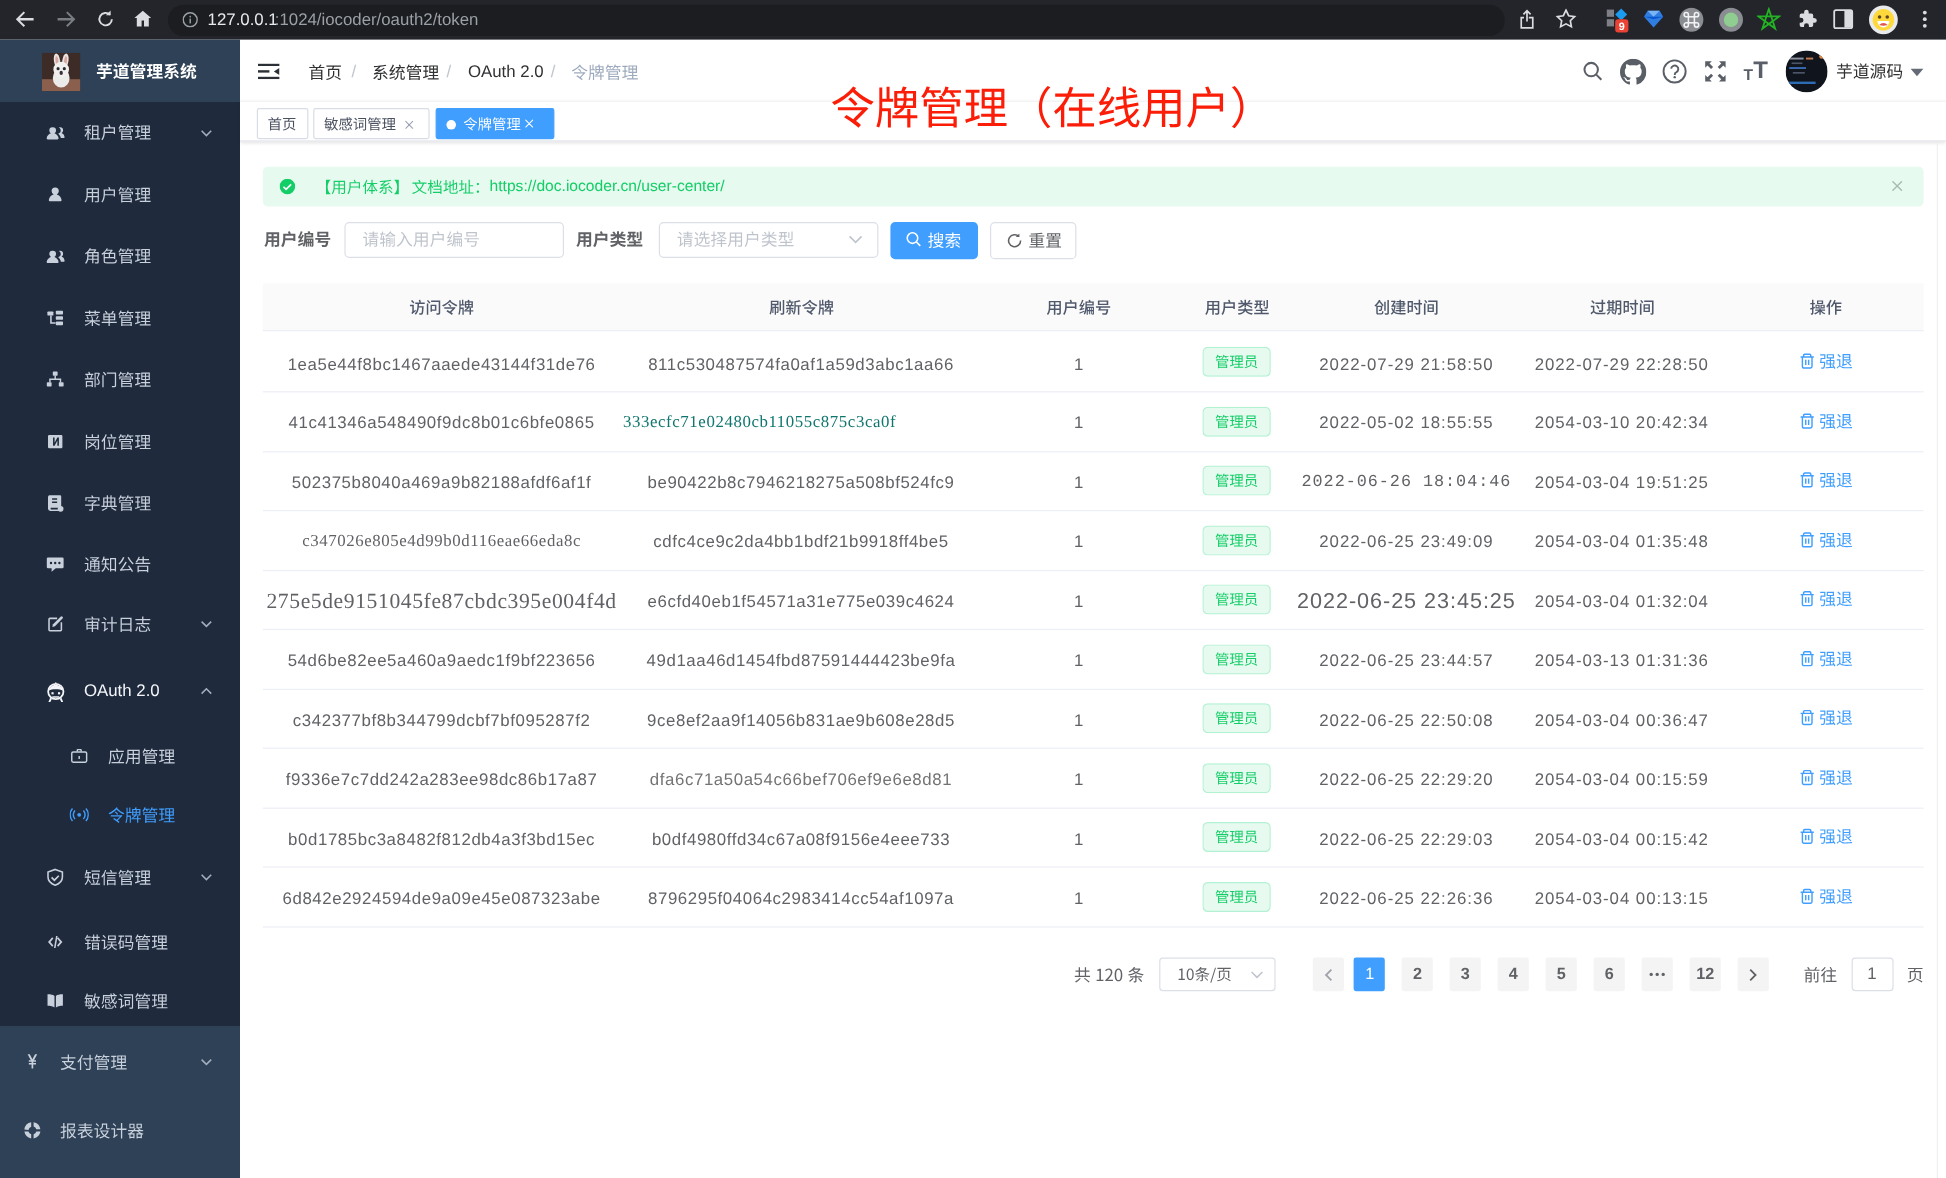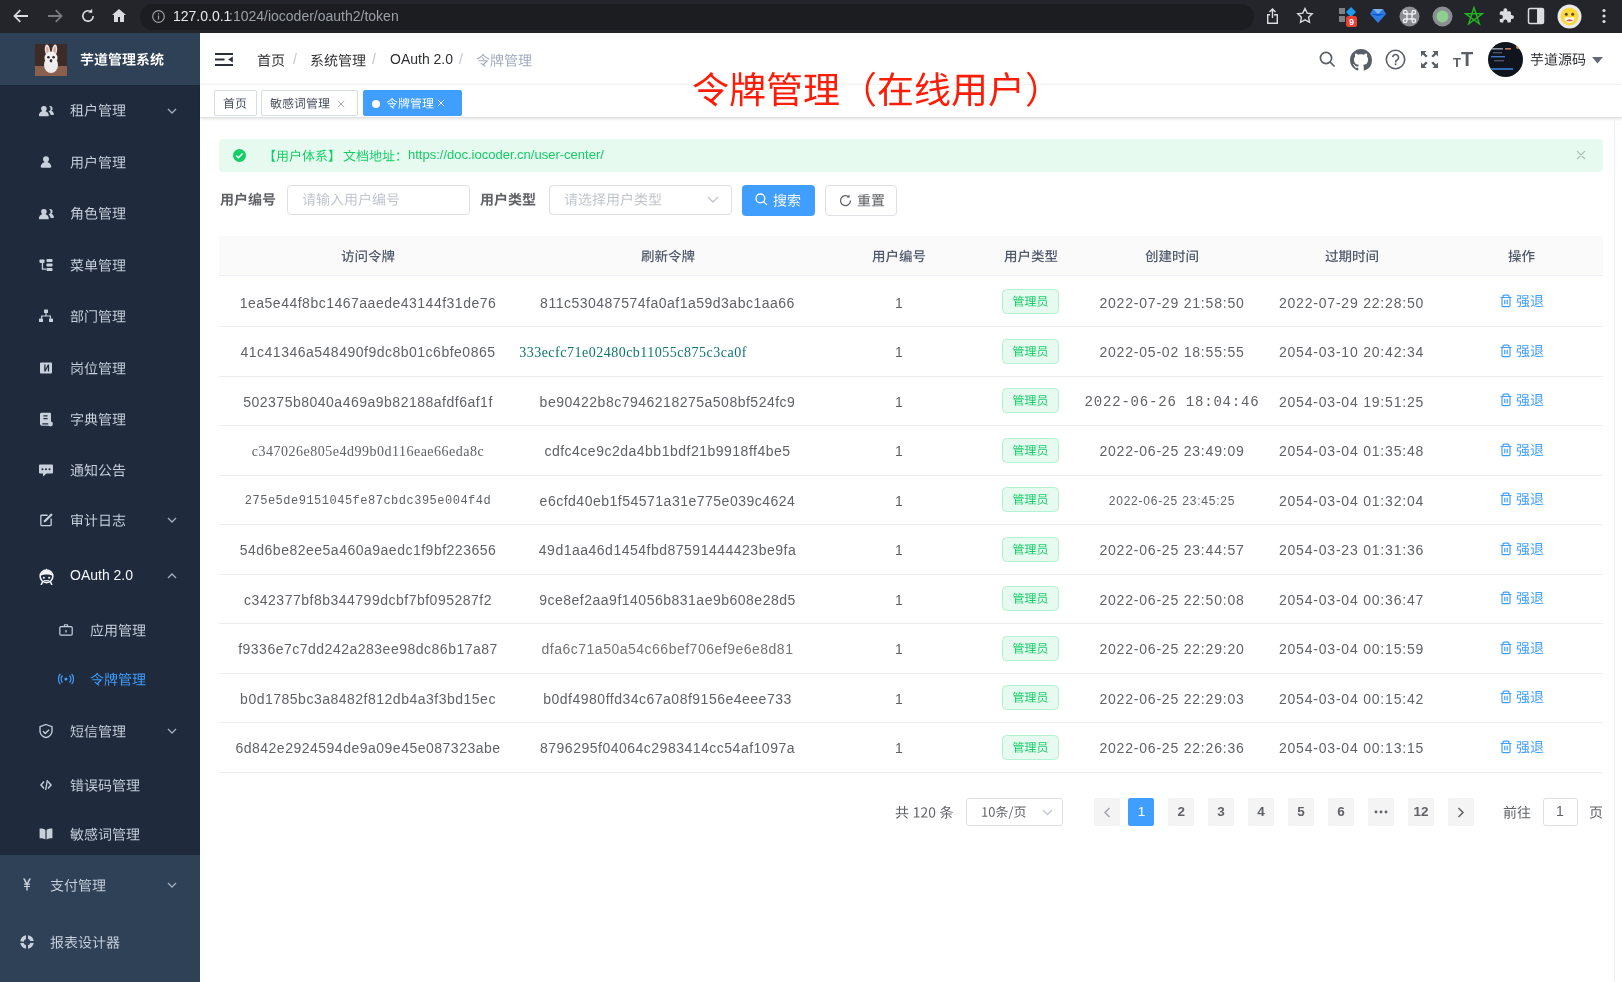--- a/index.html
+++ b/index.html
@@ -434,40 +434,40 @@
 <div style="position:absolute;left:899.0px;transform:translateX(-50%);top:443.0px;font-size:14.0px;line-height:17.5px;color:#606266;white-space:nowrap;font-family:'Liberation Sans',sans-serif">1</div>
 <svg style="position:absolute;left:1002.0px;top:437.8px" width="57" height="25" viewBox="0 0 57 25">
     <use href="#tagadmin"></use>
   </svg>
 <div style="position:absolute;left:1172.0px;transform:translateX(-50%);top:443.0px;font-size:14.0px;line-height:17.5px;color:#606266;white-space:nowrap;font-family:'Liberation Sans',sans-serif;letter-spacing:0.80px">2022-06-25 23:49:09</div>
 <div style="position:absolute;left:1351.5px;transform:translateX(-50%);top:443.0px;font-size:14.0px;line-height:17.5px;color:#606266;white-space:nowrap;font-family:'Liberation Sans',sans-serif;letter-spacing:0.80px">2054-03-04 01:35:48</div>
 <svg style="position:absolute;left:1498.5px;top:442.8px" width="46" height="15" viewBox="0 0 46 15">
     <use href="#fq"></use>
   </svg>
 <div style="position:absolute;left:219.0px;top:474.5px;width:1384.0px;height:1.0px;background:#ebeef5"></div>
-<div style="position:absolute;left:368.0px;transform:translateX(-50%);top:492.5px;font-size:12px;line-height:17.5px;color:#606266;white-space:nowrap;font-family:Liberation Mono, monospace;letter-spacing:0.50px">275e5de9151045fe87cbdc395e004f4d</div>
+<div style="position:absolute;left:368.0px;transform:translateX(-50%);top:492.5px;font-size:18px;line-height:17.5px;color:#606266;white-space:nowrap;font-family:Liberation Serif, serif;letter-spacing:0.50px">275e5de9151045fe87cbdc395e004f4d</div>
 <div style="position:absolute;left:667.5px;transform:translateX(-50%);top:492.5px;font-size:14.0px;line-height:17.5px;color:#606266;white-space:nowrap;font-family:'Liberation Sans',sans-serif;letter-spacing:0.50px">e6cfd40eb1f54571a31e775e039c4624</div>
 <div style="position:absolute;left:899.0px;transform:translateX(-50%);top:492.5px;font-size:14.0px;line-height:17.5px;color:#606266;white-space:nowrap;font-family:'Liberation Sans',sans-serif">1</div>
 <svg style="position:absolute;left:1002.0px;top:487.2px" width="57" height="25" viewBox="0 0 57 25">
     <use href="#tagadmin"></use>
   </svg>
-<div style="position:absolute;left:1172.0px;transform:translateX(-50%);top:492.5px;font-size:12px;line-height:17.5px;color:#606266;white-space:nowrap;font-family:'Liberation Sans',sans-serif;letter-spacing:0.80px">2022-06-25 23:45:25</div>
+<div style="position:absolute;left:1172.0px;transform:translateX(-50%);top:492.5px;font-size:18px;line-height:17.5px;color:#606266;white-space:nowrap;font-family:'Liberation Sans',sans-serif;letter-spacing:0.80px">2022-06-25 23:45:25</div>
 <div style="position:absolute;left:1351.5px;transform:translateX(-50%);top:492.5px;font-size:14.0px;line-height:17.5px;color:#606266;white-space:nowrap;font-family:'Liberation Sans',sans-serif;letter-spacing:0.80px">2054-03-04 01:32:04</div>
 <svg style="position:absolute;left:1498.5px;top:492.2px" width="46" height="15" viewBox="0 0 46 15">
     <use href="#fq"></use>
   </svg>
 <div style="position:absolute;left:219.0px;top:524.0px;width:1384.0px;height:1.0px;background:#ebeef5"></div>
 <div style="position:absolute;left:368.0px;transform:translateX(-50%);top:542.0px;font-size:14.0px;line-height:17.5px;color:#606266;white-space:nowrap;font-family:'Liberation Sans',sans-serif;letter-spacing:0.50px">54d6be82ee5a460a9aedc1f9bf223656</div>
 <div style="position:absolute;left:667.5px;transform:translateX(-50%);top:542.0px;font-size:14.0px;line-height:17.5px;color:#606266;white-space:nowrap;font-family:'Liberation Sans',sans-serif;letter-spacing:0.50px">49d1aa46d1454fbd87591444423be9fa</div>
 <div style="position:absolute;left:899.0px;transform:translateX(-50%);top:542.0px;font-size:14.0px;line-height:17.5px;color:#606266;white-space:nowrap;font-family:'Liberation Sans',sans-serif">1</div>
 <svg style="position:absolute;left:1002.0px;top:536.8px" width="57" height="25" viewBox="0 0 57 25">
     <use href="#tagadmin"></use>
   </svg>
 <div style="position:absolute;left:1172.0px;transform:translateX(-50%);top:542.0px;font-size:14.0px;line-height:17.5px;color:#606266;white-space:nowrap;font-family:'Liberation Sans',sans-serif;letter-spacing:0.80px">2022-06-25 23:44:57</div>
-<div style="position:absolute;left:1351.5px;transform:translateX(-50%);top:542.0px;font-size:14.0px;line-height:17.5px;color:#606266;white-space:nowrap;font-family:'Liberation Sans',sans-serif;letter-spacing:0.80px">2054-03-23 01:31:36</div>
+<div style="position:absolute;left:1351.5px;transform:translateX(-50%);top:542.0px;font-size:14.0px;line-height:17.5px;color:#606266;white-space:nowrap;font-family:'Liberation Sans',sans-serif;letter-spacing:0.80px">2054-03-13 01:31:36</div>
 <svg style="position:absolute;left:1498.5px;top:541.8px" width="46" height="15" viewBox="0 0 46 15">
     <use href="#fq"></use>
   </svg>
 <div style="position:absolute;left:219.0px;top:573.5px;width:1384.0px;height:1.0px;background:#ebeef5"></div>
 <div style="position:absolute;left:368.0px;transform:translateX(-50%);top:591.5px;font-size:14.0px;line-height:17.5px;color:#606266;white-space:nowrap;font-family:'Liberation Sans',sans-serif;letter-spacing:0.50px">c342377bf8b344799dcbf7bf095287f2</div>
 <div style="position:absolute;left:667.5px;transform:translateX(-50%);top:591.5px;font-size:14.0px;line-height:17.5px;color:#606266;white-space:nowrap;font-family:'Liberation Sans',sans-serif;letter-spacing:0.50px">9ce8ef2aa9f14056b831ae9b608e28d5</div>
 <div style="position:absolute;left:899.0px;transform:translateX(-50%);top:591.5px;font-size:14.0px;line-height:17.5px;color:#606266;white-space:nowrap;font-family:'Liberation Sans',sans-serif">1</div>
 <svg style="position:absolute;left:1002.0px;top:586.2px" width="57" height="25" viewBox="0 0 57 25">
     <use href="#tagadmin"></use>
   </svg>

